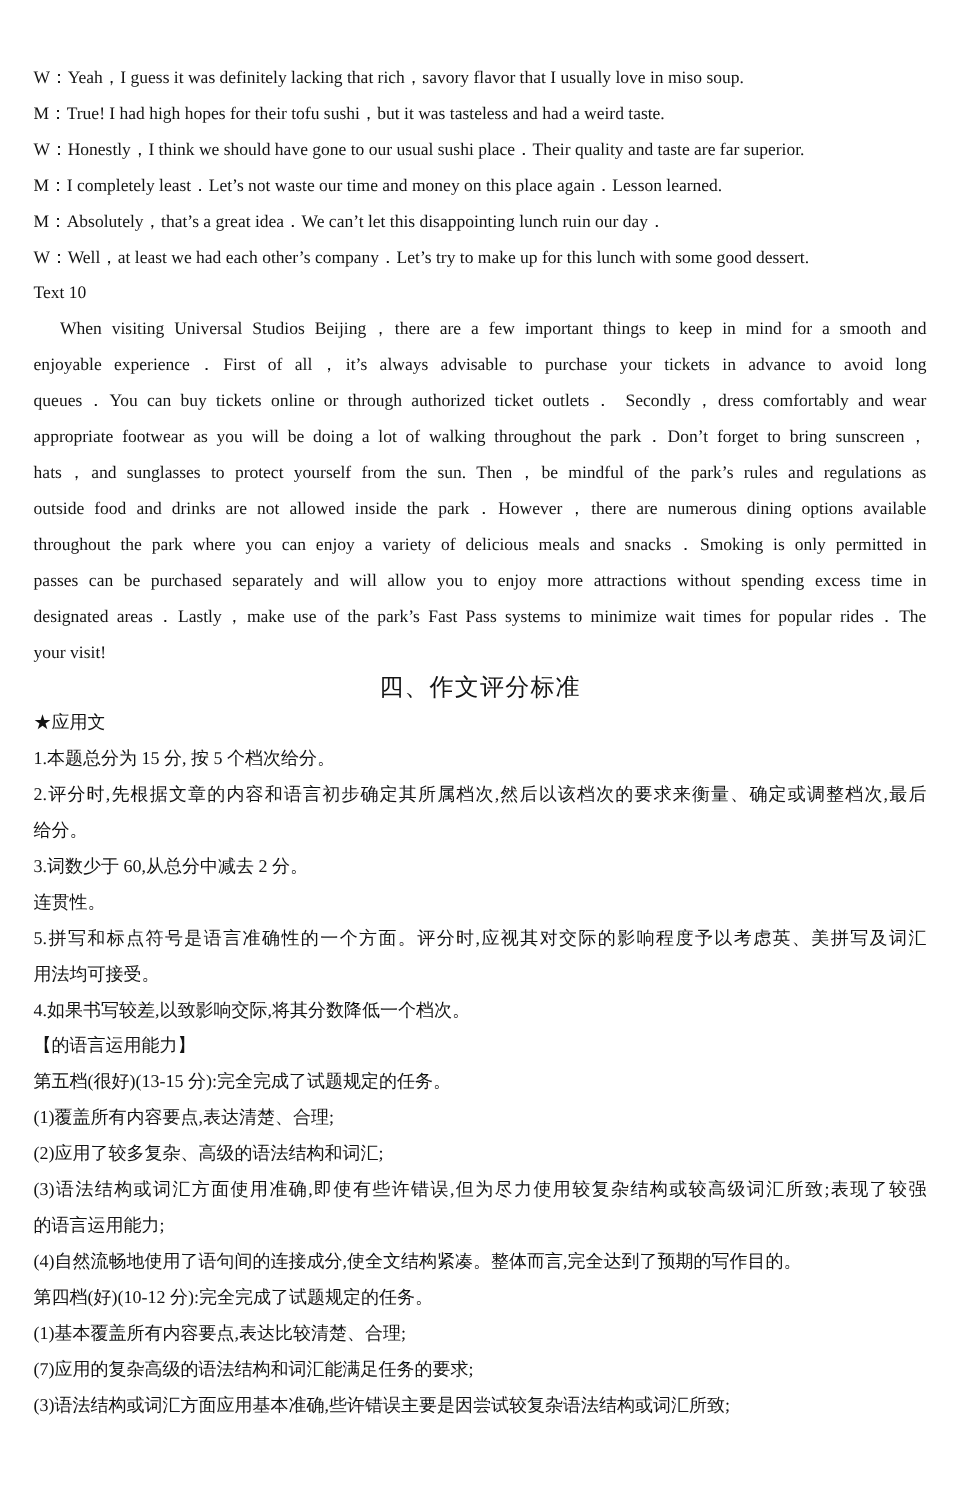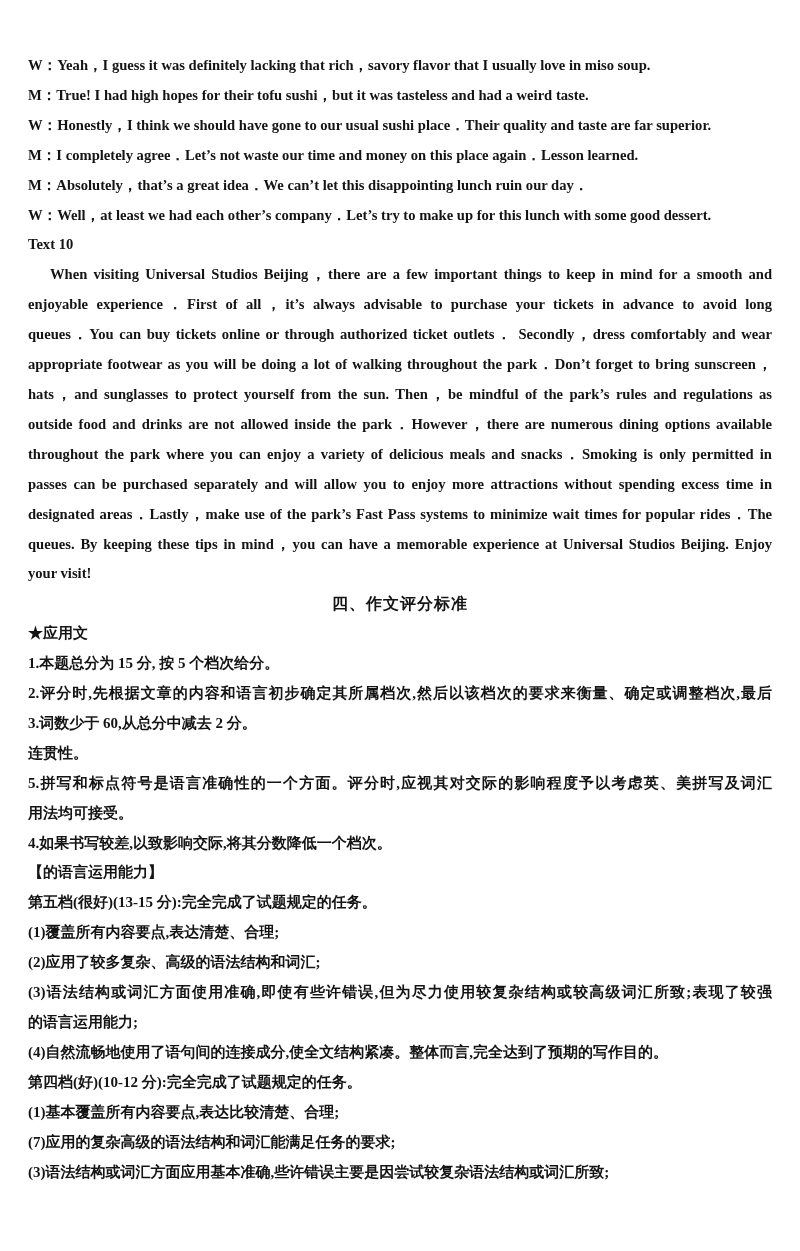--- a/index.html
+++ b/index.html
@@ -17,61 +17,60 @@
     padding: 51px 28px 0 28px;
     color: #141414;
     font-family: "Liberation Serif", "DejaVu Serif", serif;
     overflow: hidden;
   }
   section { display: block; }
   .line {
     line-height: 29.9px;
     min-height: 29.9px;
     white-space: normal;
-    font-weight: bold;
   }
   .en { font-size: 14.6px; }
   .zh { font-size: 15px; }
-  .bold { font-weight: bold; }
-  .center { text-align: center; font-size: 16px; letter-spacing: 1px; }
+  .bold { font-weight: normal; }
+  .center { text-align: center; font-size: 20px; letter-spacing: 1px; }
   .justify { text-align: justify; text-align-last: justify; }
   .indent { text-indent: 22px; }
 </style>
 </head>
 <body>
 
 <div class="page" style="background: rgb(255, 255, 255); color: rgb(20, 20, 20);">
   <main id="doc-root">
       <section>
         <div class="line en">W：Yeah，I guess it was definitely lacking that rich，savory flavor that I usually love in miso soup.</div>
         <div class="line en">M：True! I had high hopes for their tofu sushi，but it was tasteless and had a weird taste.</div>
         <div class="line en">W：Honestly，I think we should have gone to our usual sushi place．Their quality and taste are far superior.</div>
-        <div class="line en">M：I completely agree．Let’s not waste our time and money on this place again．Lesson learned.</div>
+        <div class="line en">M：I completely least．Let’s not waste our time and money on this place again．Lesson learned.</div>
         <div class="line en">M：Absolutely，that’s a great idea．We can’t let this disappointing lunch ruin our day．</div>
         <div class="line en">W：Well，at least we had each other’s company．Let’s try to make up for this lunch with some good dessert.</div>
       </section>
       <section>
         <div class="line en bold">Text 10</div>
         <div class="line en justify indent">When visiting Universal Studios Beijing，there are a few important things to keep in mind for a smooth and</div>
         <div class="line en justify">enjoyable experience．First of all，it’s always advisable to purchase your tickets in advance to avoid long</div>
         <div class="line en justify">queues．You can buy tickets online or through authorized ticket outlets． Secondly，dress comfortably and wear</div>
         <div class="line en justify">appropriate footwear as you will be doing a lot of walking throughout the park．Don’t forget to bring sunscreen，</div>
         <div class="line en justify">hats，and sunglasses to protect yourself from the sun. Then，be mindful of the park’s rules and regulations as</div>
         <div class="line en justify">outside food and drinks are not allowed inside the park．However，there are numerous dining options available</div>
         <div class="line en justify">throughout the park where you can enjoy a variety of delicious meals and snacks．Smoking is only permitted in</div>
         <div class="line en justify">passes can be purchased separately and will allow you to enjoy more attractions without spending excess time in</div>
         <div class="line en justify">designated areas．Lastly，make use of the park’s Fast Pass systems to minimize wait times for popular rides．The</div>
-        <div class="line en justify">queues. By keeping these tips in mind，you can have a memorable experience at Universal Studios Beijing. Enjoy</div>
         <div class="line en">your visit!</div>
       </section>
       <section>
         <div class="line zh bold center">四、作文评分标准</div>
         <div class="line zh">★应用文</div>
         <div class="line zh">1.本题总分为 15 分, 按 5 个档次给分。</div>
         <div class="line zh justify">2.评分时,先根据文章的内容和语言初步确定其所属档次,然后以该档次的要求来衡量、确定或调整档次,最后</div>
+        <div class="line zh">给分。</div>
         <div class="line zh">3.词数少于 60,从总分中减去 2 分。</div>
         <div class="line zh">连贯性。</div>
         <div class="line zh justify">5.拼写和标点符号是语言准确性的一个方面。评分时,应视其对交际的影响程度予以考虑英、美拼写及词汇</div>
         <div class="line zh">用法均可接受。</div>
         <div class="line zh">4.如果书写较差,以致影响交际,将其分数降低一个档次。</div>
         <div class="line zh bold">【的语言运用能力】</div>
         <div class="line zh bold">第五档(很好)(13-15 分):完全完成了试题规定的任务。</div>
         <div class="line zh">(1)覆盖所有内容要点,表达清楚、合理;</div>
         <div class="line zh">(2)应用了较多复杂、高级的语法结构和词汇;</div>
         <div class="line zh justify">(3)语法结构或词汇方面使用准确,即使有些许错误,但为尽力使用较复杂结构或较高级词汇所致;表现了较强</div>

